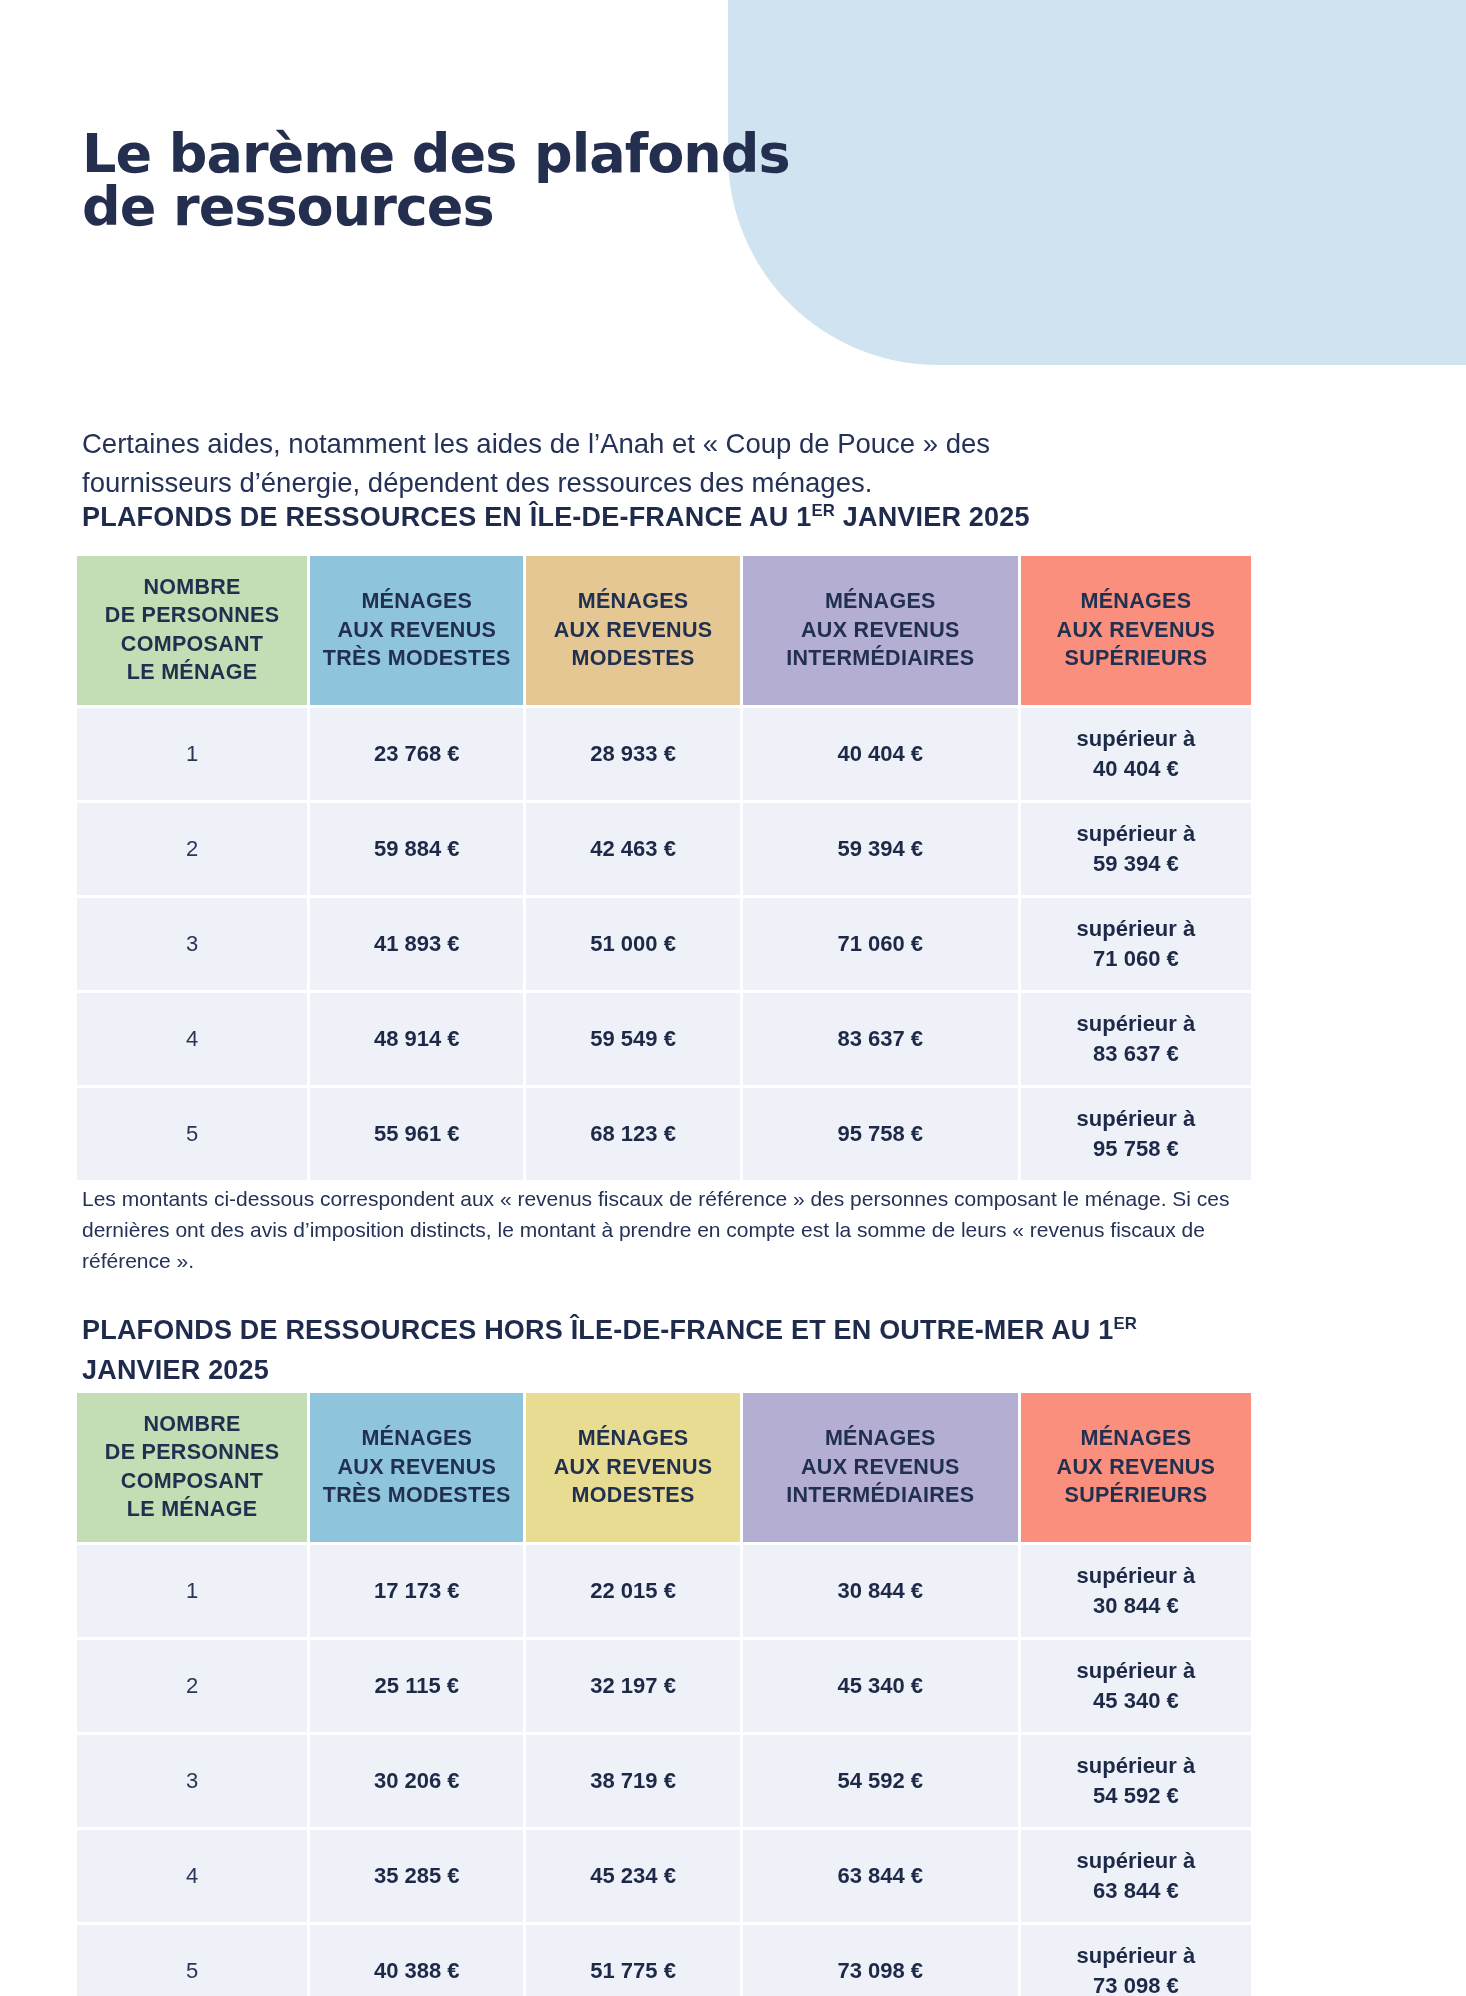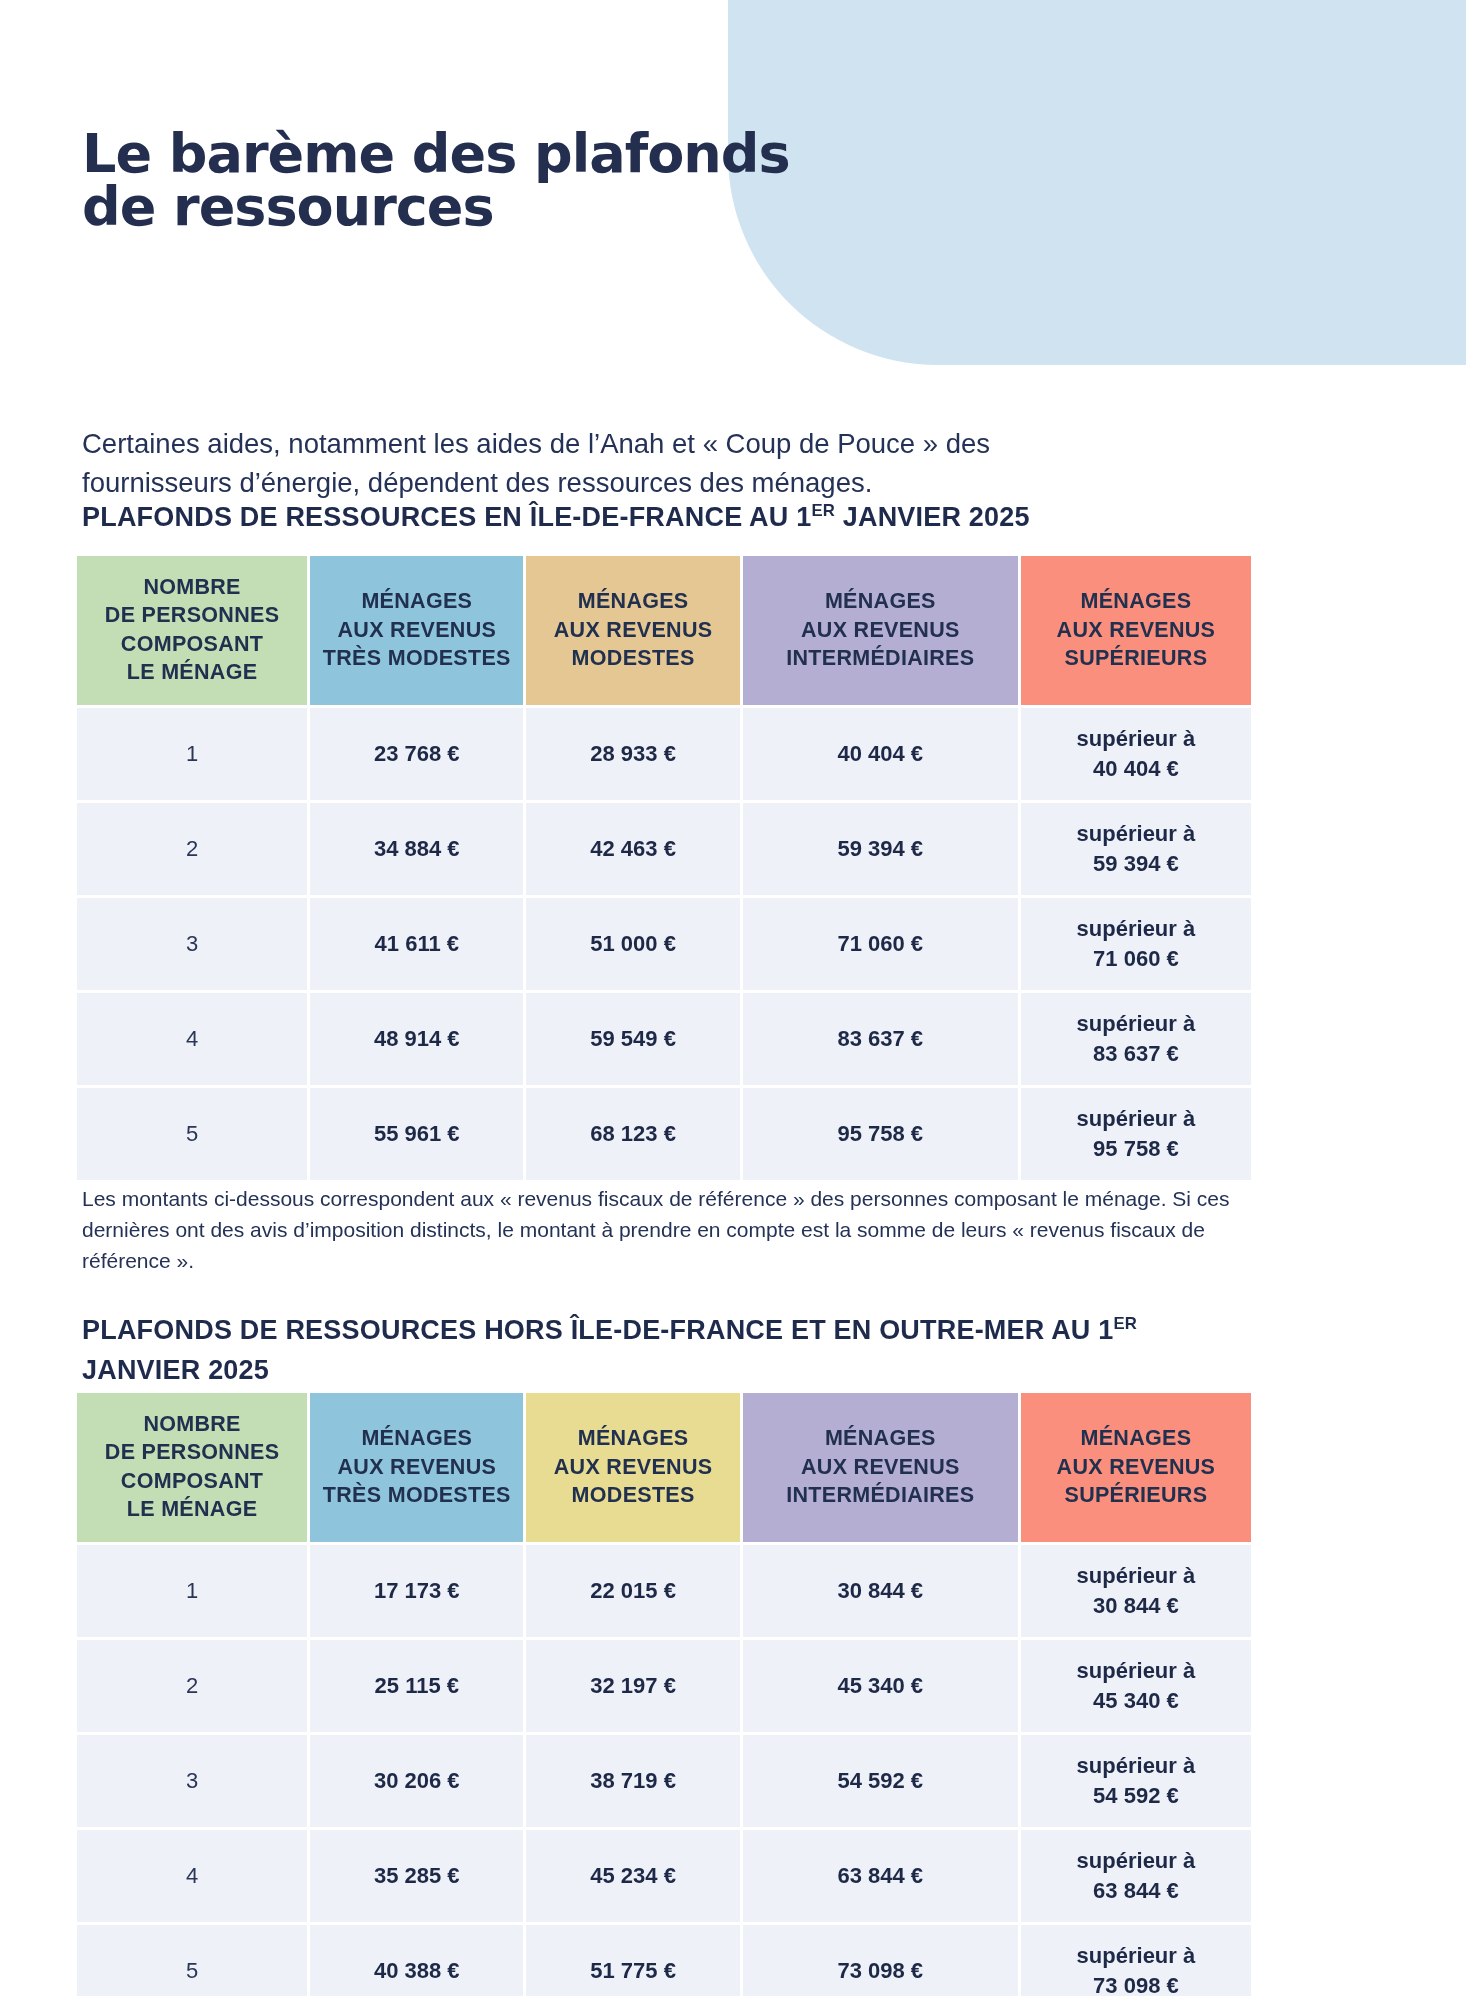--- a/index.html
+++ b/index.html
@@ -224,31 +224,31 @@
           <td>23 768 €</td>
           <td>28 933 €</td>
           <td>40 404 €</td>
           <td class="sup-cell">
             <span class="w">supérieur à</span>
             <span class="w">40 404 €</span>
           </td>
         </tr>
         <tr>
           <td class="label">2</td>
-          <td>34 884 €</td>
+          <td>59 884 €</td>
           <td>42 463 €</td>
           <td>59 394 €</td>
           <td class="sup-cell">
             <span class="w">supérieur à</span>
             <span class="w">59 394 €</span>
           </td>
         </tr>
         <tr>
           <td class="label">3</td>
-          <td>41 611 €</td>
+          <td>41 893 €</td>
           <td>51 000 €</td>
           <td>71 060 €</td>
           <td class="sup-cell">
             <span class="w">supérieur à</span>
             <span class="w">71 060 €</span>
           </td>
         </tr>
         <tr>
           <td class="label">4</td>
           <td>48 914 €</td>

